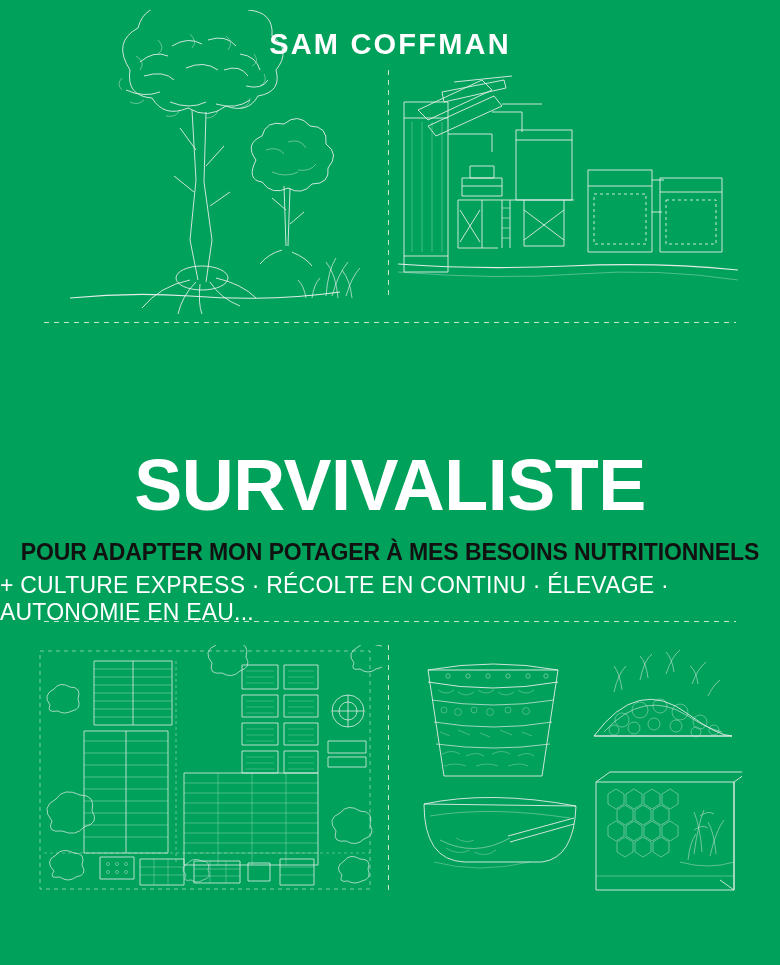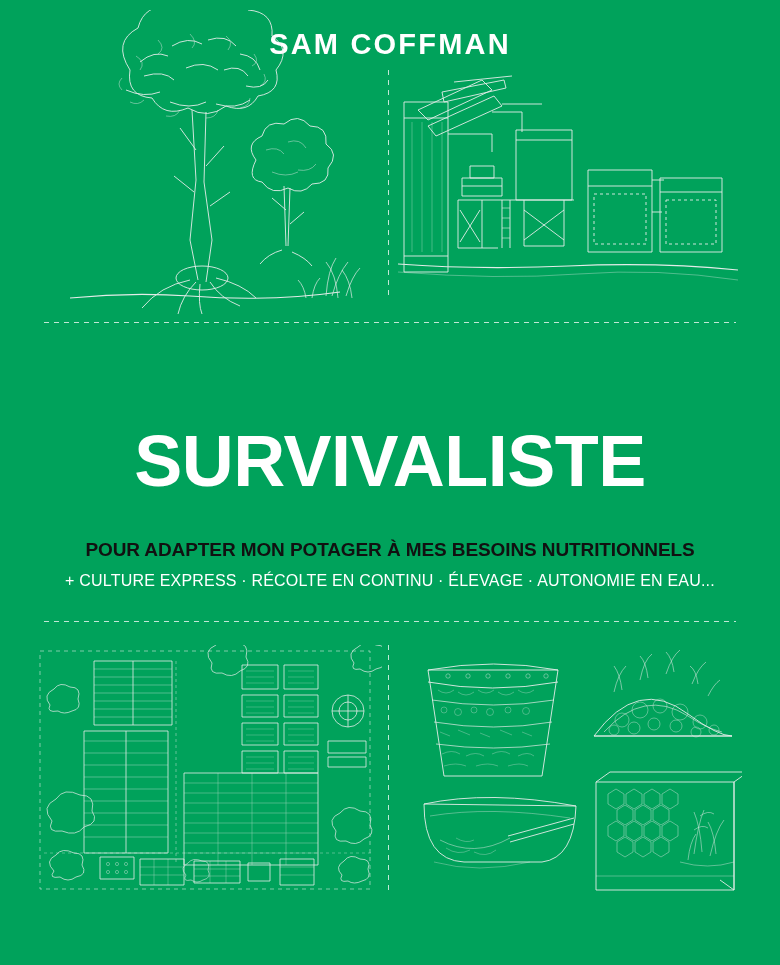--- a/index.html
+++ b/index.html
@@ -60,45 +60,44 @@
     text-align: center;
     color: #111111;
     font-size: 80px;
     line-height: 82px;
     font-weight: bold;
     letter-spacing: -1px;
     font-family: "Liberation Sans", sans-serif;
   }
   .title-sub {
     position: absolute;
-    top: 424px; left: 0; right: 0;
+    top: 448px; left: 0; right: 0;
     text-align: center;
     color: #ffffff;
     font-size: 72px;
     line-height: 74px;
     font-weight: bold;
     letter-spacing: -0.5px;
     font-family: "Liberation Sans", sans-serif;
   }
   .tagline {
     position: absolute;
     top: 539px; left: 0; right: 0;
     text-align: center;
     color: #111111;
-    font-size: 19px;
+    font-size: 23px;
     font-weight: bold;
     letter-spacing: -0.1px;
     font-family: "Liberation Sans", sans-serif;
   }
   .features {
     position: absolute;
     top: 572px; left: 0; right: 0;
-    text-align: center;
     color: #ffffff;
-    font-size: 16px;
+    font-size: 23px;
     letter-spacing: 0.2px;
     font-family: "Liberation Sans", sans-serif;
   }
 
   
   .publisher {
     position: absolute;
     bottom: 38px; left: 0; right: 0;
     text-align: center;
     color: #ffffff;

